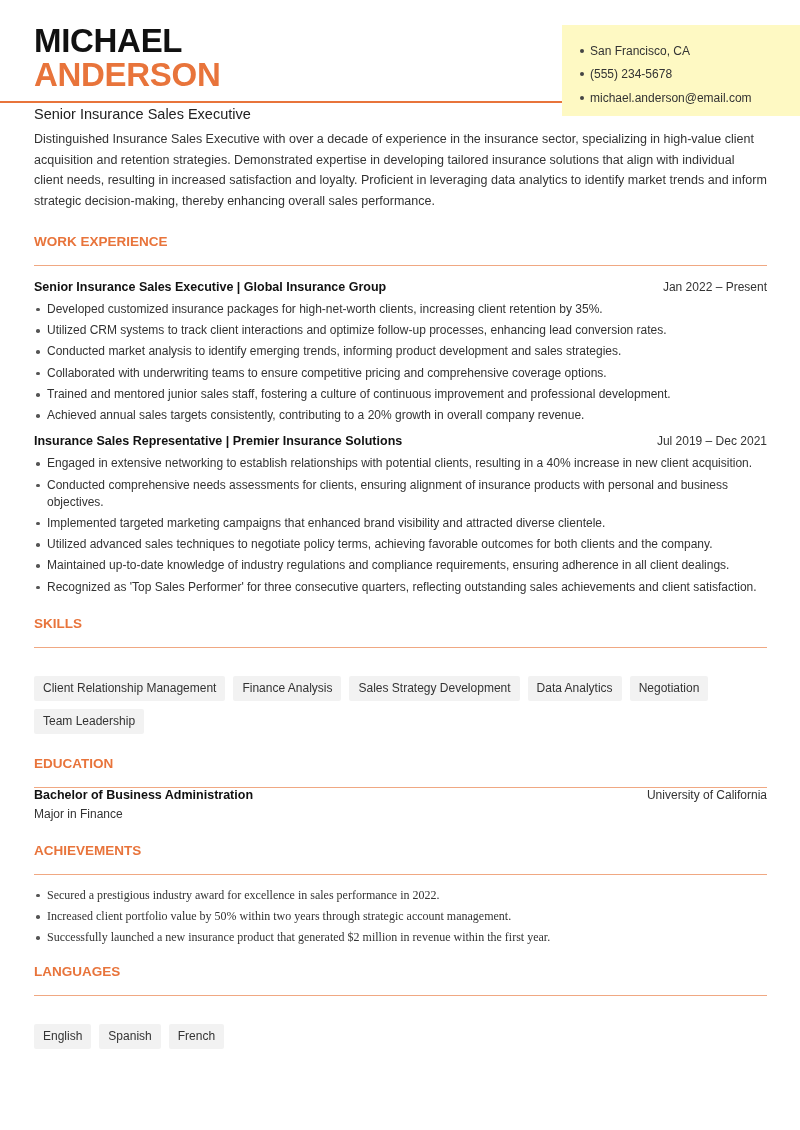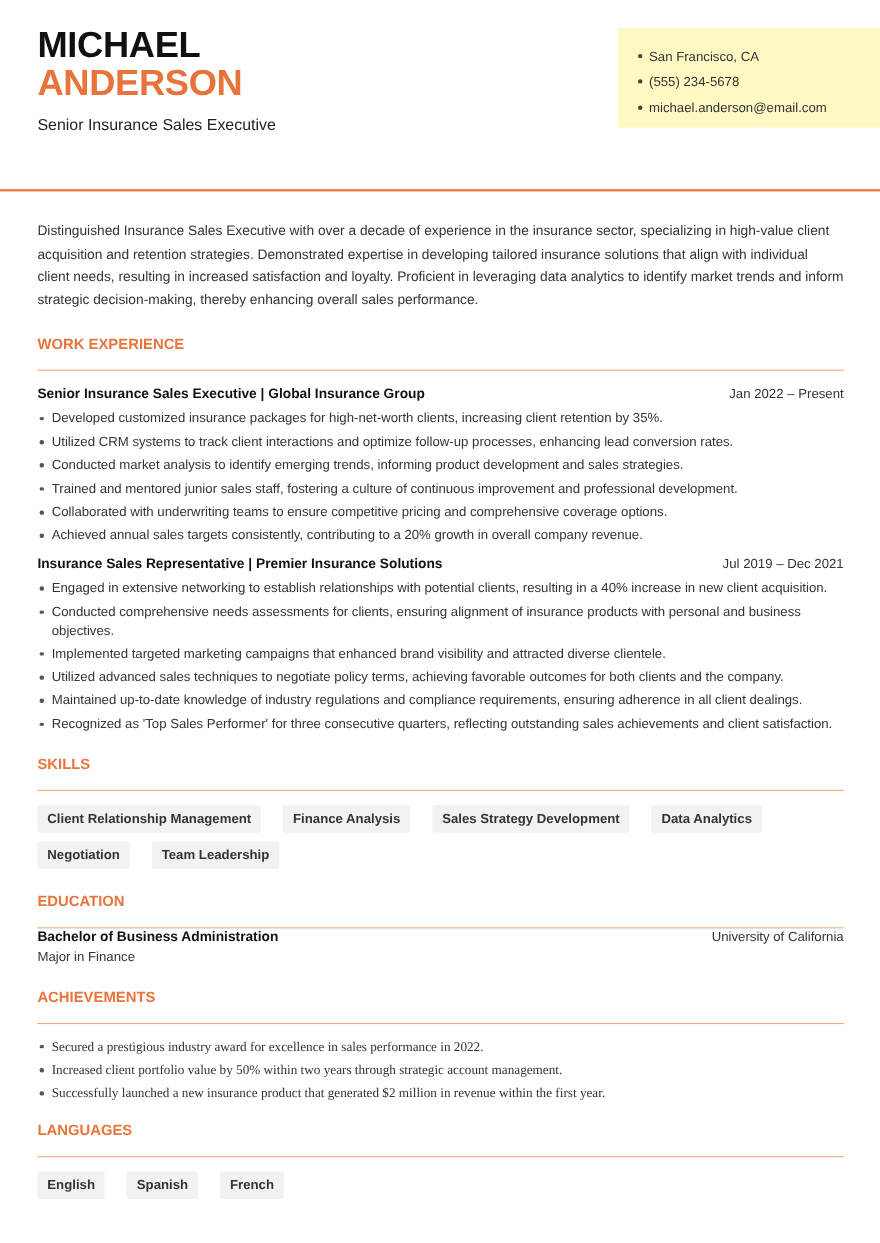--- a/index.html
+++ b/index.html
@@ -1,19 +1,19 @@
 <!DOCTYPE html>
 <html><head>
 <meta charset="utf-8">
 <style>
   * { box-sizing: border-box; margin: 0; padding: 0; }
   html, body { width: 800px; height: 1130px; background: #ffffff; overflow: hidden; }
   body { font-family: "Liberation Sans", "DejaVu Sans", sans-serif; color: #222; position: relative; }
 
-  .header { position: relative; height: 174px; border-bottom: 2px solid #e8743b; }
+  .header { position: relative; height: 103px; border-bottom: 2px solid #e8743b; }
   .name-block { position: absolute; left: 34px; top: 24px; }
   .first-name { font-size: 33px; font-weight: 700; color: #111; line-height: 34px; letter-spacing: -0.3px; }
   .last-name { font-size: 33px; font-weight: 700; color: #e8743b; line-height: 34px; letter-spacing: -0.3px; }
   .job-title { font-size: 14.5px; color: #222; margin-top: 14px; }
 
   .contact-box { position: absolute; left: 562px; top: 25px; width: 238px; height: 91px; background: #fef9c3; padding: 14px 0 0 18px; }
   .contact-item { font-size: 12px; color: #333; height: 23.5px; display: flex; align-items: center; }
   .contact-item .dot { width: 4px; height: 4px; border-radius: 50%; background: #444; margin-right: 6px; flex: none; }
 
   .content { padding: 0 33px 0 34px; }
@@ -22,21 +22,21 @@
   .section-title { font-size: 13.5px; font-weight: 700; color: #e8743b; margin-top: 22px; padding-bottom: 16px; border-bottom: 1.5px solid #f0a882; }
 
   .job { margin-top: 14px; }
   .job-head { display: flex; justify-content: space-between; align-items: flex-start; }
   .job-role { font-size: 12.5px; font-weight: 700; color: #111; }
   .job-date { font-size: 12px; color: #333; }
   ul.bullets { list-style: none; margin-top: 7px; }
   ul.bullets li { position: relative; padding-left: 13px; font-size: 12px; line-height: 17px; color: #333; margin-bottom: 4.3px; }
   ul.bullets li::before { content: ""; position: absolute; left: 2px; top: 7px; width: 3.5px; height: 3.5px; border-radius: 50%; background: #555; }
 
-  .tags { display: flex; flex-wrap: wrap; gap: 8px 20px; margin-top: 13px; font-weight: bold; }
+  .tags { display: flex; flex-wrap: wrap; gap: 8px 8px; margin-top: 28px; }
   .tag { background: #f2f2f2; font-size: 12px; color: #333; padding: 0 9px; height: 25px; line-height: 25px; border-radius: 2px; }
 
   .edu-row { display: flex; justify-content: space-between; margin-top: 0; text-align: right; }
   .edu-degree { font-size: 12.5px; font-weight: 700; color: #111; }
   .edu-school { font-size: 12px; color: #333; }
   .edu-major { font-size: 12px; color: #333; margin-top: 5px; }
 </style>
 </head>
 <body>
 
@@ -69,22 +69,22 @@
 
   <div class="job">
     <div class="job-head">
       <span class="job-role">Senior Insurance Sales Executive | Global Insurance Group</span>
       <span class="job-date">Jan 2022 – Present</span>
     </div>
     <ul class="bullets">
       <li>Developed customized insurance packages for high-net-worth clients, increasing client retention by 35%.</li>
       <li>Utilized CRM systems to track client interactions and optimize follow-up processes, enhancing lead conversion rates.</li>
       <li>Conducted market analysis to identify emerging trends, informing product development and sales strategies.</li>
+      <li>Collaborated with underwriting teams to ensure competitive pricing and comprehensive coverage options.</li>
       <li>Trained and mentored junior sales staff, fostering a culture of continuous improvement and professional development.</li>
-      <li>Collaborated with underwriting teams to ensure competitive pricing and comprehensive coverage options.</li>
       <li>Achieved annual sales targets consistently, contributing to a 20% growth in overall company revenue.</li>
     </ul>
   </div>
 
   <div class="job" style="margin-top:10px;">
     <div class="job-head">
       <span class="job-role">Insurance Sales Representative | Premier Insurance Solutions</span>
       <span class="job-date">Jul 2019 – Dec 2021</span>
     </div>
     <ul class="bullets">

